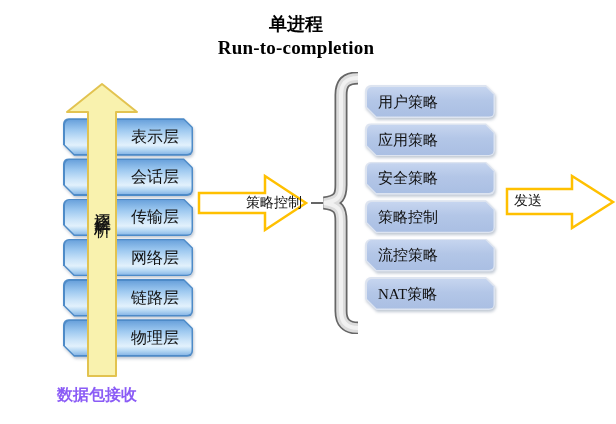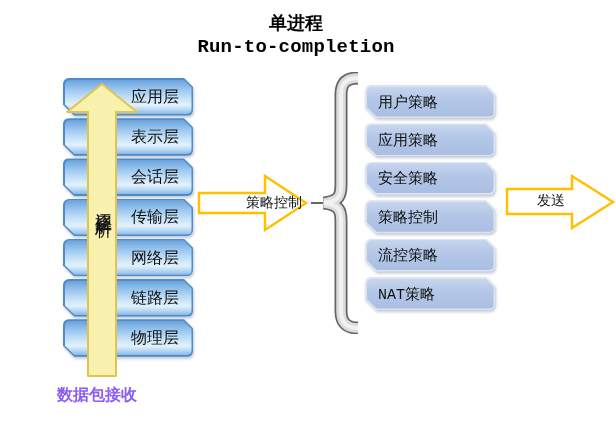--- a/index.html
+++ b/index.html
@@ -1,18 +1,18 @@
 <!DOCTYPE html>
 <html><head>
 <meta charset="utf-8">
 <style>
   html,body{margin:0;padding:0;background:#fff;}
   #canvas{
     position:relative;width:616px;height:424px;background:#ffffff;overflow:hidden;
-    font-family:Liberation Mono, monospace;color:#000;
+    font-family:Liberation Serif, serif;color:#000;
   }
   .abs{position:absolute;}
 
   
   .title-block{left:146px;top:14px;width:300px;text-align:center;line-height:1.22;}
   .title-cn{font-size:18px;font-weight:bold;}
   .title-en{font-size:19px;font-weight:bold;letter-spacing:0.2px;}
 
   
   .shape-wrap{position:absolute;filter:drop-shadow(1.5px 2px 1.5px rgba(90,110,140,.38));}
@@ -51,45 +51,38 @@
     left:91px;top:199px;width:22px;height:100px;z-index:6;
     font-size:17px;color:#111;
     writing-mode:vertical-rl;text-orientation:upright;letter-spacing:3px;
     text-align:left;line-height:22px;
   }
 
   
   .policy-arrow-svg{left:197px;top:173px;z-index:4;}
   .policy-arrow-label{left:202px;top:194px;width:64px;text-align:center;font-size:14px;color:#111;white-space:nowrap;z-index:5;padding-left:40px;}
   .send-arrow-svg{left:505px;top:173px;z-index:4;}
-  .send-arrow-label{left:509px;top:192px;width:38px;text-align:center;font-size:14px;color:#111;white-space:nowrap;z-index:5;padding-left:23px;}
+  .send-arrow-label{left:509px;top:192px;width:38px;text-align:center;font-size:14px;color:#111;white-space:nowrap;z-index:5;}
 
   
   .brace-svg{left:308px;top:72px;z-index:3;}
 
   
   .footer-label{left:57px;top:385px;font-size:16px;font-weight:bold;color:#8b5cf6;}
 </style>
 </head>
 <body>
 
 <div id="canvas">
 
   <div class="abs title-block">
     <div class="title-cn">单进程</div>
     <div class="title-en">Run-to-completion</div>
   </div>
 
-  <div class="shape-wrap layer-wrap" style="top:78px">
-    <div class="shape layer">
-        <div class="shape-bg"></div>
-        <div class="fill"></div>
-      <div class="layer-label">应用层</div>
-      </div>
-  </div>
   <div class="shape-wrap layer-wrap" style="top:118.2px">
     <div class="shape layer">
         <div class="shape-bg"></div>
         <div class="fill"></div>
       <div class="layer-label">表示层</div>
       </div>
   </div>
   <div class="shape-wrap layer-wrap" style="top:198.6px">
     <div class="shape layer">
         <div class="shape-bg"></div>

